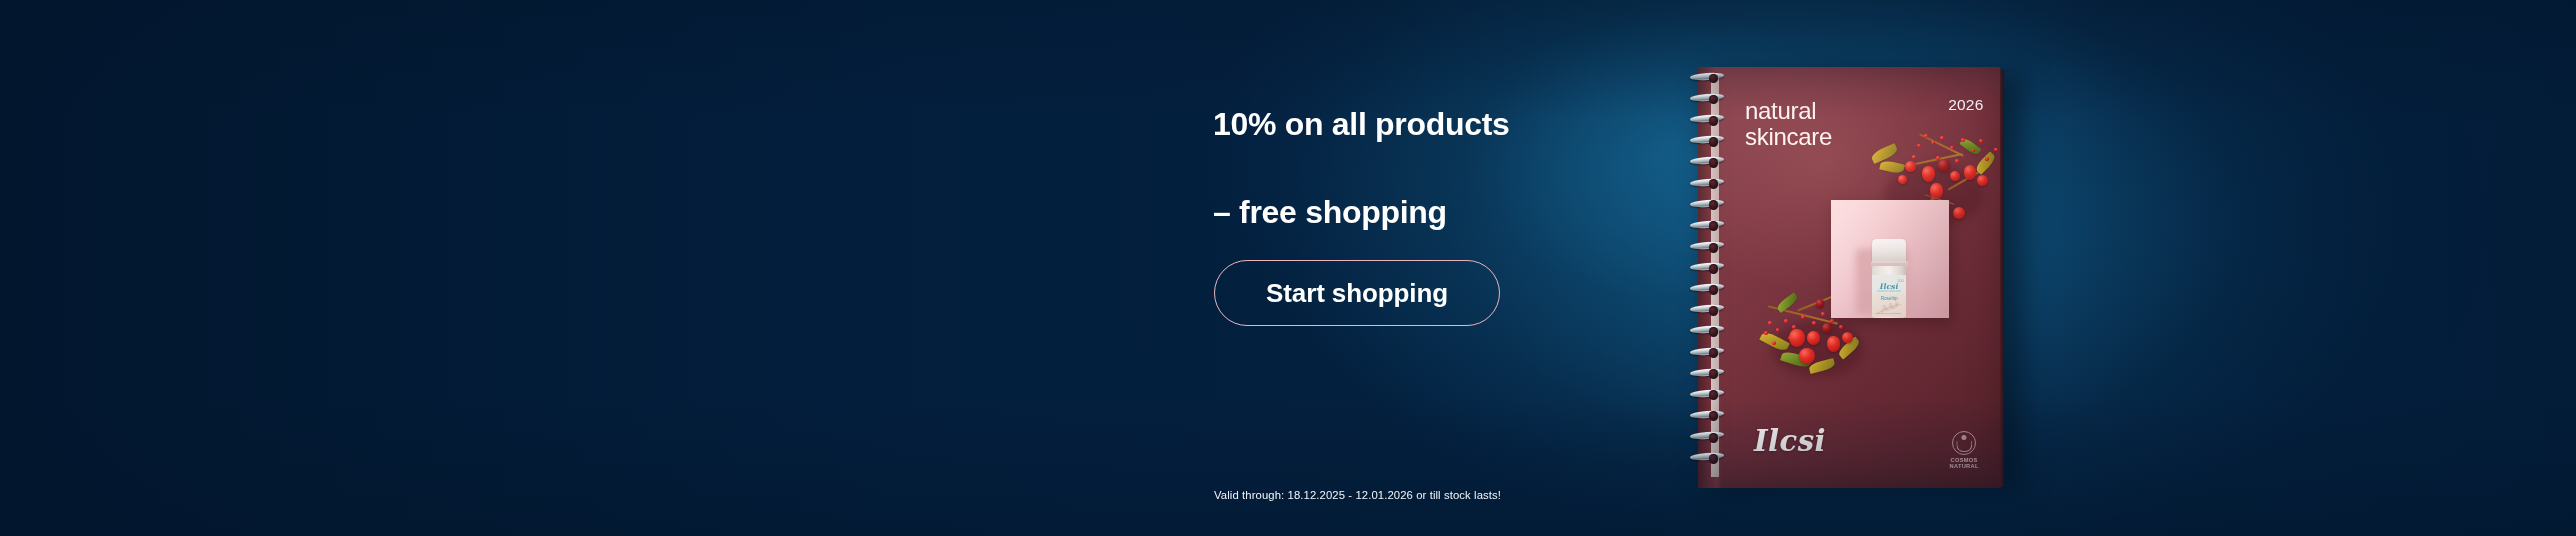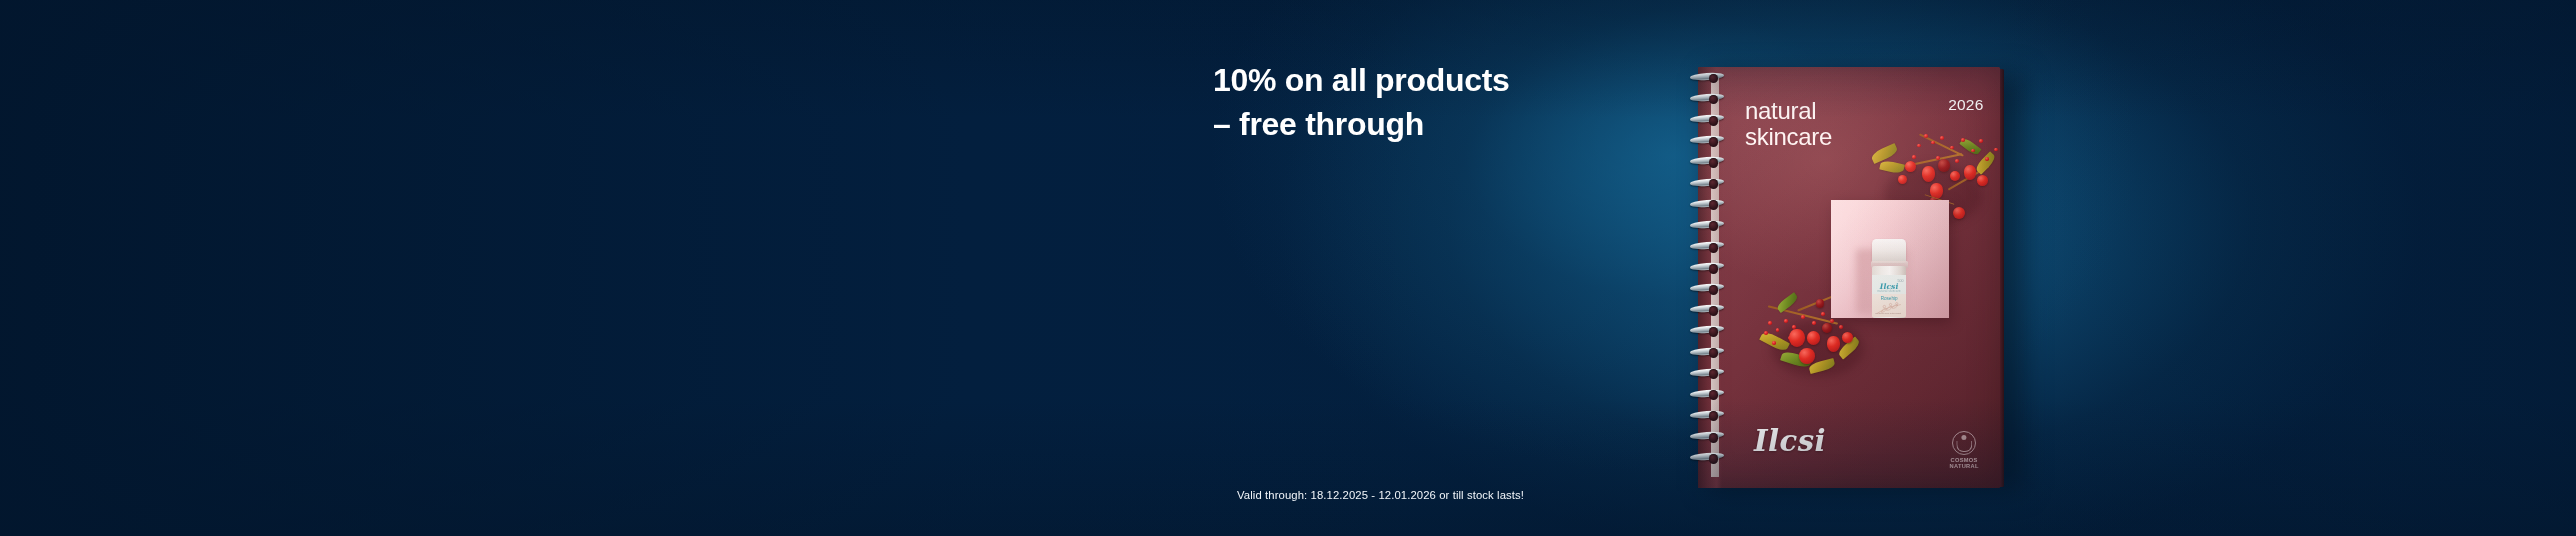--- a/index.html
+++ b/index.html
@@ -64,20 +64,21 @@
     position:absolute;
     left:1213px; top:58px;
     width:422px;
   }
   .headline-line {
     color:#ffffff;
     font-size:32px;
     line-height:44px;
     letter-spacing:-0.3px;
     white-space:nowrap;
+    margin-top:44px;
   }
   .headline-line.bold { font-weight:700; }
   .headline-line.light { font-weight:300; letter-spacing:0.1px; }
 
   
   .cta {
     position:absolute;
     left:1214px; top:260px;
     width:286px; height:66px;
     border:1.5px solid #e9b6be;
@@ -95,21 +96,20 @@
 
   
   .fineprint {
     position:absolute;
     left:1214px; top:489px;
     color:#f2f6fa;
     font-size:11.3px;
     font-weight:400;
     letter-spacing:0.1px;
     white-space:nowrap;
-    margin-left:23px;
   }
 
   
   .notebook-wrap {
     position:absolute;
     left:1686px; top:61px;
     width:340px; height:433px;
   }
   .nb-shadow {
     position:absolute;
@@ -583,20 +583,21 @@
         <div class="punch" style="top: 360px;"></div>
         <div class="coil" style="top: 380px;"></div>
         <div class="punch" style="top: 381px;"></div>
       </div>
   </div>
 
   <div class="bg-vignette"></div>
 
   <div class="copy">
     <div class="headline-line bold">10% on all products</div>
-    <div class="headline-line bold">– free through</div>
+    <div class="headline-line bold">– free shopping</div>
   </div>
 
+  <div class="cta">Start shopping</div>
 
   <div class="fineprint">Valid through: 18.12.2025 - 12.01.2026 or till stock lasts!</div>
 
 </div>
 
 
 </body></html>

